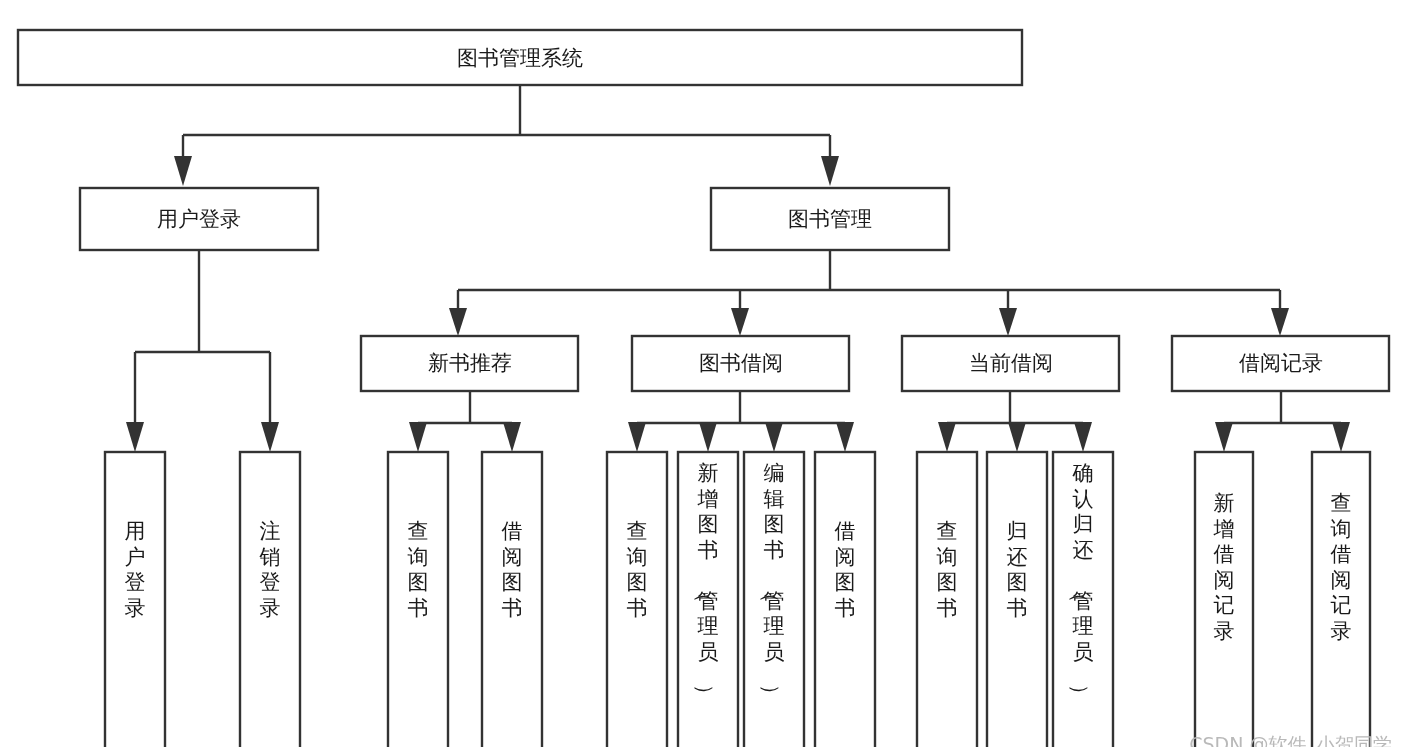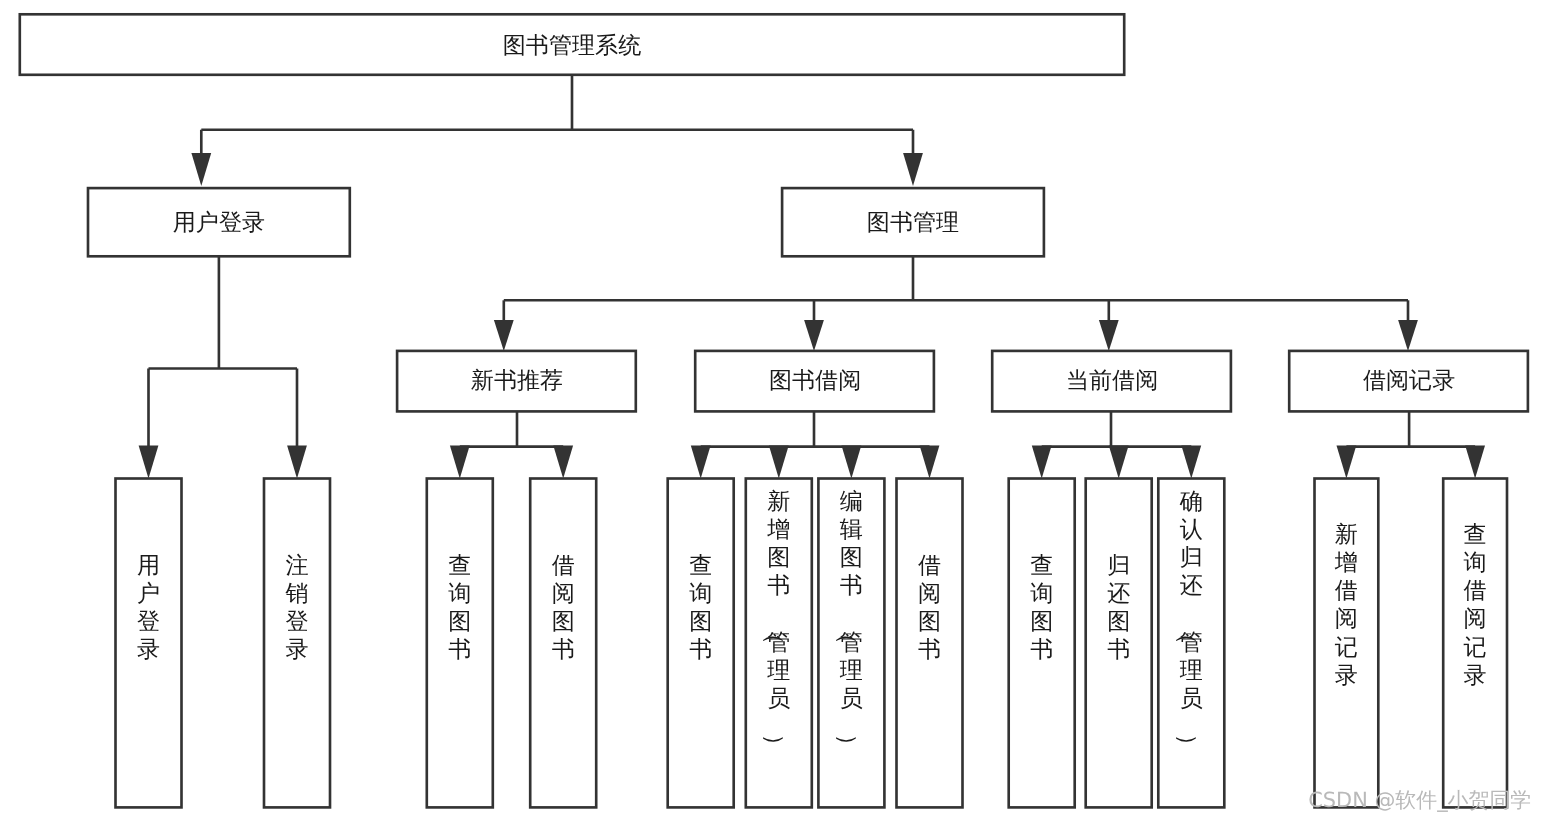--- a/index.html
+++ b/index.html
@@ -11,21 +11,21 @@
   body {
     width: 1405px;
     height: 747px;
     font-family: "DejaVu Sans", "Liberation Sans", sans-serif;
     overflow: hidden;
     position: relative;
   }
   #diagram-root {
     position: absolute;
     left: 0;
-    top: 1px;
+    top: 18px;
     width: 1405px;
     height: 592px;
   }
   svg#flowchart {
     display: block;
     width: 1405px;
     height: 747px;
   }
   .node-box {
     fill: #ffffff;

